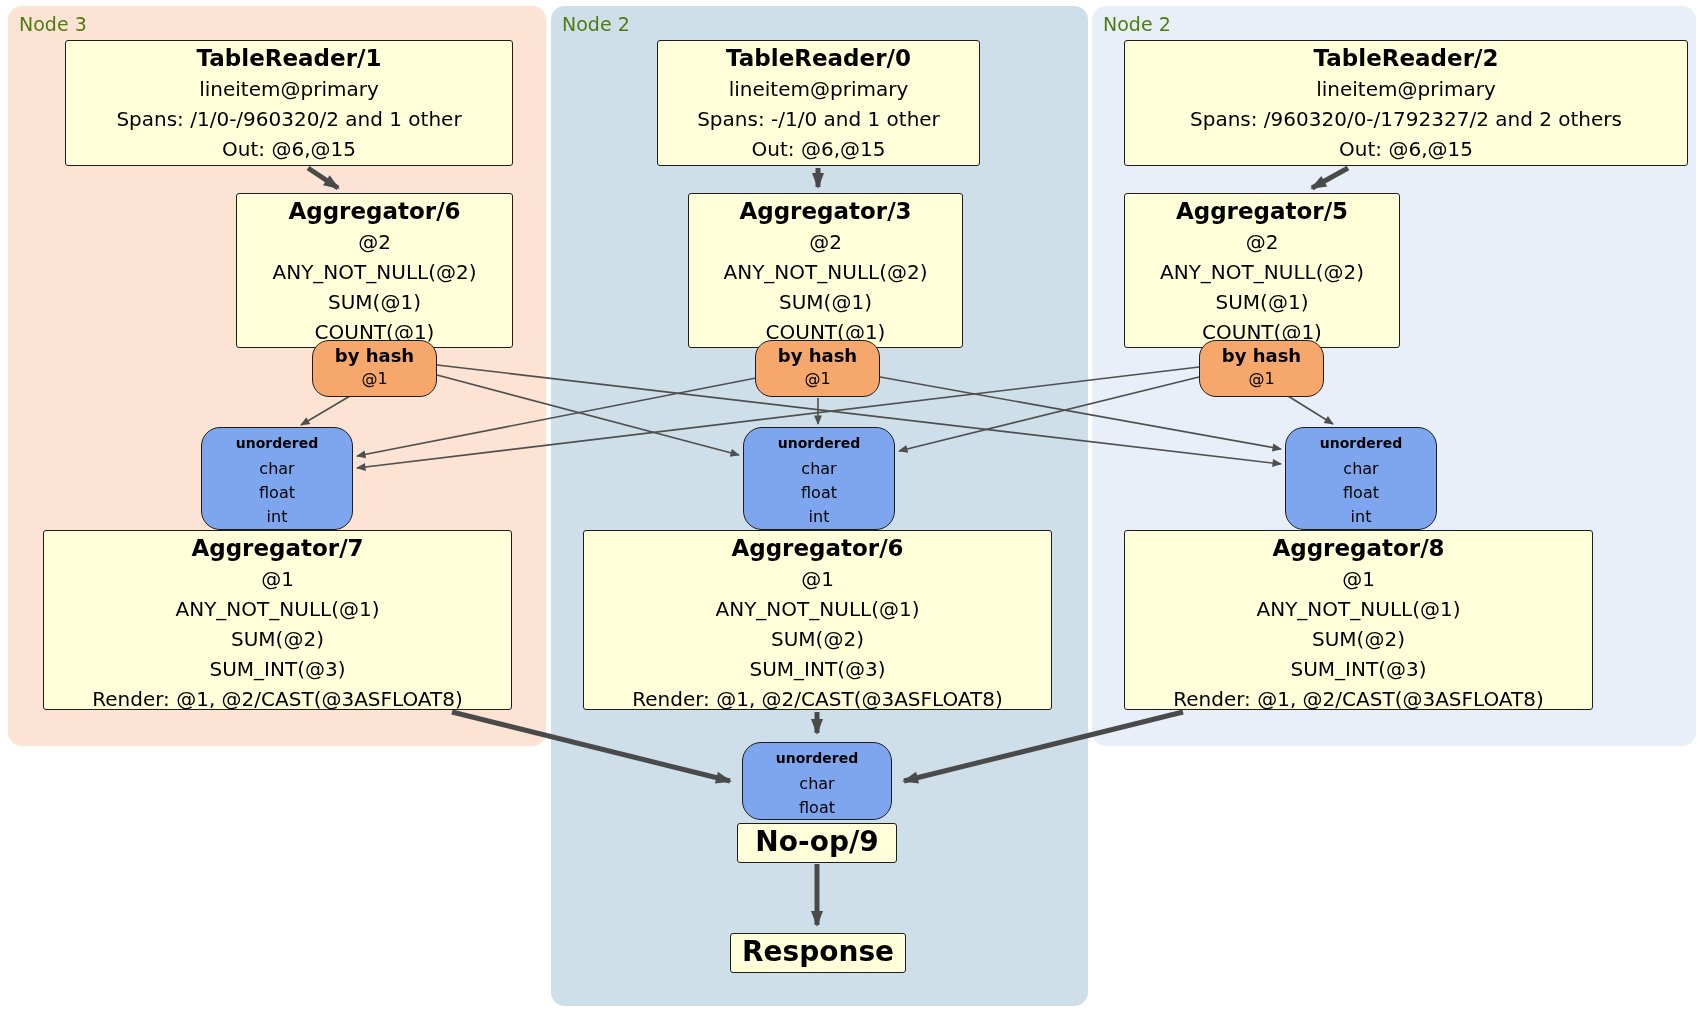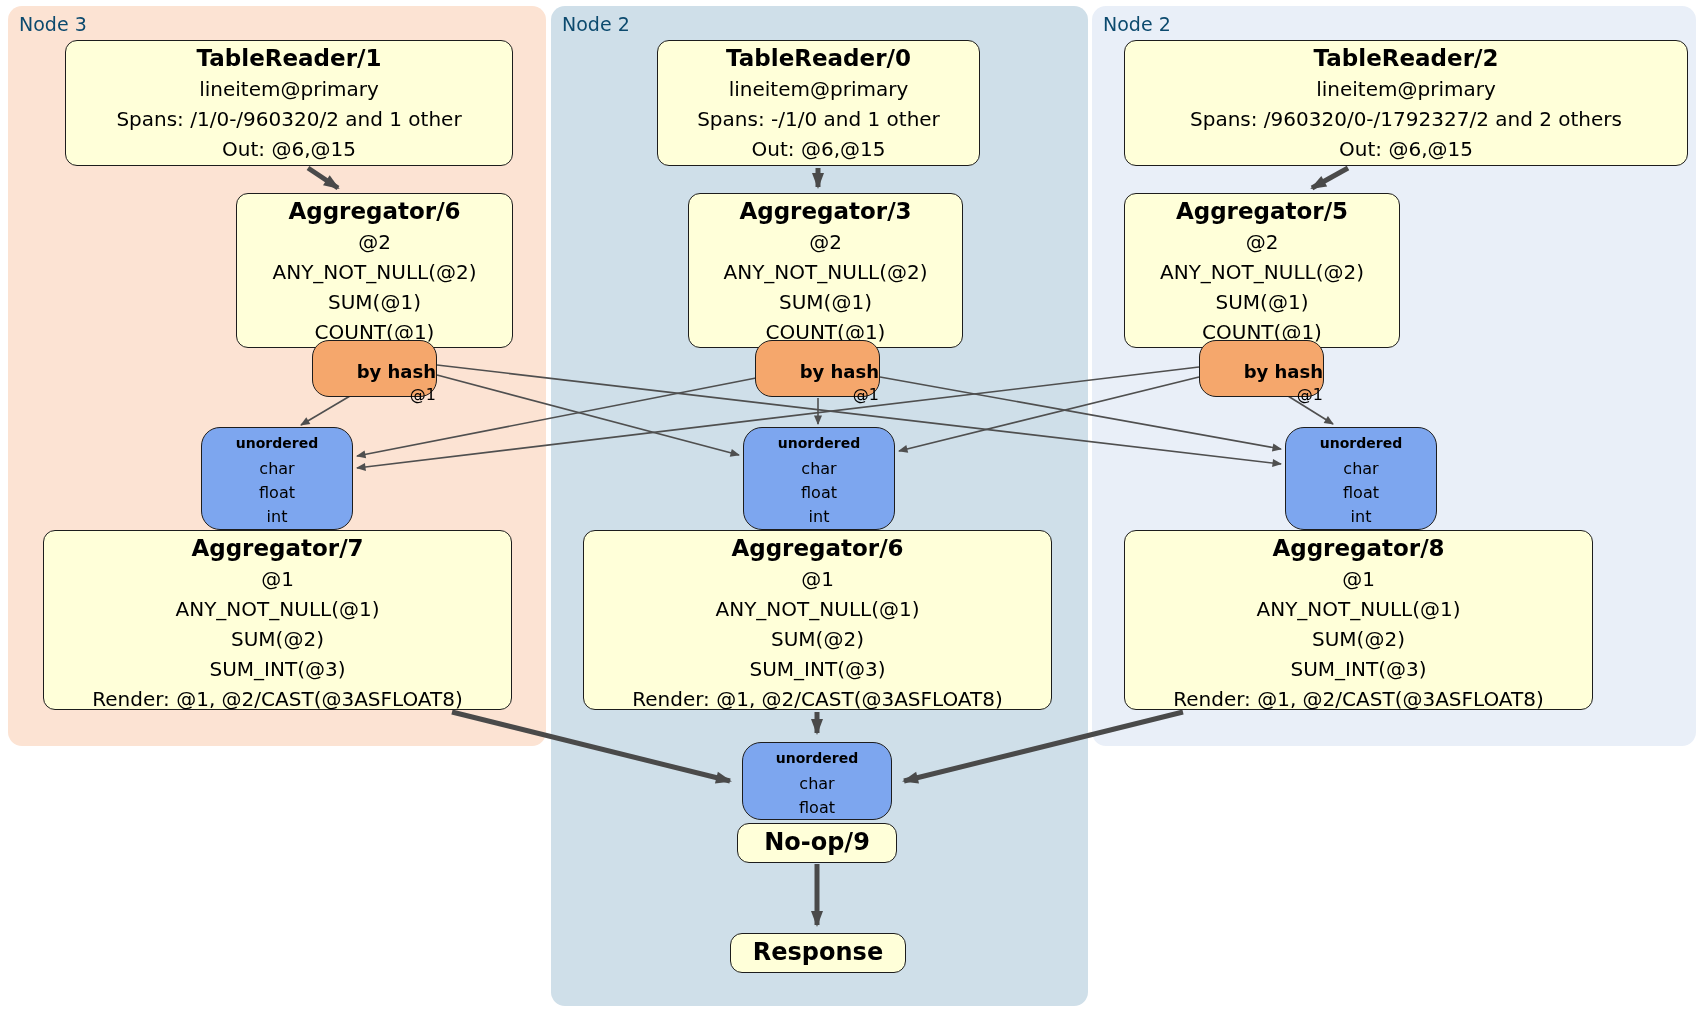--- a/index.html
+++ b/index.html
@@ -5,35 +5,35 @@
   html,body{margin:0;padding:0;background:#ffffff;}
   .canvas{
     position:relative;width:1706px;height:1016px;overflow:hidden;
     font-family:"DejaVu Sans","Liberation Sans",sans-serif;color:#000;
     background:#ffffff;
   }
   .region{position:absolute;border-radius:14px;}
   .region-node3{left:8px;top:6px;width:538px;height:740px;background:#fce3d3;}
   .region-node1{left:551px;top:6px;width:537px;height:1000px;background:#cfdfe9;}
   .region-node2{left:1092px;top:6px;width:604px;height:740px;background:#e9eff8;}
-  .region-label{position:absolute;top:7px;left:11px;font-size:19px;color:#0c4a6e;}
+  .region-label{position:absolute;top:7px;left:11px;font-size:19px;color:#4d7c0f;}
   svg.edges{position:absolute;left:0;top:0;z-index:1;}
   .edge-thick{stroke:#4a4a4a;stroke-width:5px;fill:none;}
   .edge-thin{stroke:#4f4f4f;stroke-width:1.6px;fill:none;}
   .box{position:absolute;z-index:2;text-align:center;box-sizing:border-box;}
-  .ybox{background:#ffffd9;border:1.6px solid #1d1d1d;border-radius:12px;padding-top:2px;}
+  .ybox{background:#ffffd9;border:1.6px solid #1d1d1d;border-radius:3px;padding-top:2px;}
   .ybox .title{font-weight:bold;font-size:23px;line-height:31px;}
   .ybox .line{font-size:20px;line-height:30px;white-space:nowrap;}
-  .router{background:#f5a76c;border:1.4px solid #1d1d1d;border-radius:17px;padding-top:19px;text-align:right;}
+  .router{background:#f5a76c;border:1.4px solid #1d1d1d;border-radius:17px;padding-top:3px;}
   .router .title{font-weight:bold;font-size:18px;line-height:24px;}
   .router .line{font-size:16px;line-height:22px;}
   .sync{background:#7da6ef;border:1.4px solid #1d1d1d;border-radius:19px;padding-top:2px;}
   .sync .title{font-weight:bold;font-size:14px;line-height:27px;}
   .sync .line{font-size:16px;line-height:24px;}
-  .terminal .title{font-size:24px;line-height:36px;}
+  .terminal .title{font-size:28px;line-height:36px;}
 </style>
 </head>
 <body>
 
 <div class="canvas">
 
   <div class="region region-node3">
     <div class="region-label">Node 3</div>
   </div>
   <div class="region region-node1">

